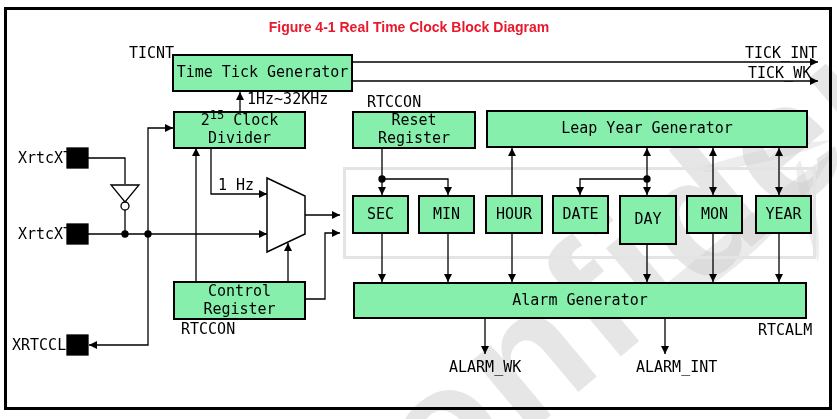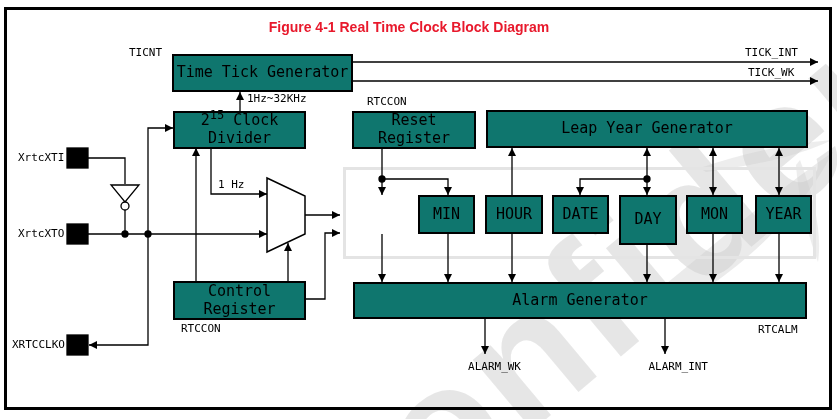--- a/index.html
+++ b/index.html
@@ -22,28 +22,28 @@
   }
   #swoosh-svg{z-index:1;}
   
   #register-container{
     position:absolute;left:343px;top:167px;width:473px;height:92px;
     border:3px solid #e4e4e4;box-sizing:border-box;z-index:2;background:transparent;
   }
   #wires-svg{z-index:3;}
   
   .box{
-    position:absolute;background:#0f766e;border:2px solid #000;box-sizing:border-box;
+    position:absolute;background:#86efac;border:2px solid #000;box-sizing:border-box;
     display:flex;flex-direction:column;align-items:center;justify-content:center;
     font-size:15px;line-height:1.18;z-index:5;text-align:center;white-space:nowrap;
   }
   .box sup{font-size:12px;line-height:0;}
   
   .lbl{
-    position:absolute;font-size:11px;line-height:12px;z-index:5;white-space:nowrap;
+    position:absolute;font-size:15px;line-height:12px;z-index:5;white-space:nowrap;
   }
   .lbl.italic{}
   .lbl.center{text-align:right;}
   #page-title{
     position:absolute;left:4px;top:19px;width:810px;text-align:center;z-index:5;
     font-family:"Liberation Sans",sans-serif;font-weight:bold;font-size:14px;
   }
 </style>
 </head>
 <body>
@@ -151,20 +151,23 @@
 
   <div class="box" style="left:173px;top:281px;width:133px;height:39px">
     <span>Control</span>
     <span>Register</span>
   </div>
 
   <div class="box" style="left:353px;top:282px;width:454px;height:37px">
     <span>Alarm Generator</span>
   </div>
 
+  <div class="box" style="left:352px;top:195px;width:57px;height:39px">
+      <span>SEC</span>
+    </div>
   <div class="box" style="left:418px;top:195px;width:57px;height:39px">
       <span>MIN</span>
     </div>
   <div class="box" style="left:485px;top:195px;width:58px;height:39px">
       <span>HOUR</span>
     </div>
   <div class="box" style="left:552px;top:195px;width:57px;height:39px">
       <span>DATE</span>
     </div>
   <div class="box" style="left:619px;top:195px;width:58px;height:50px">

